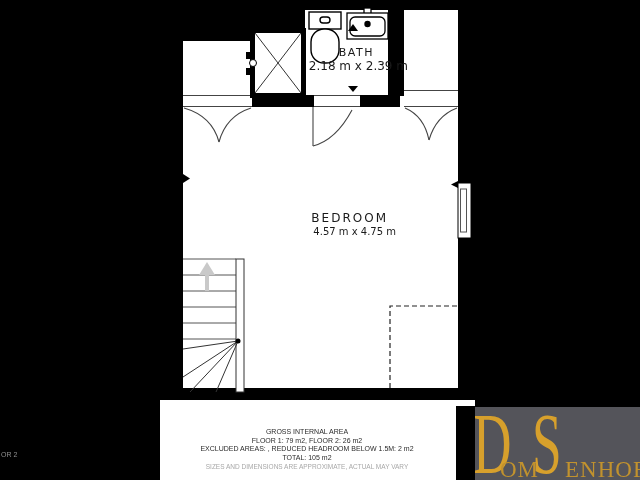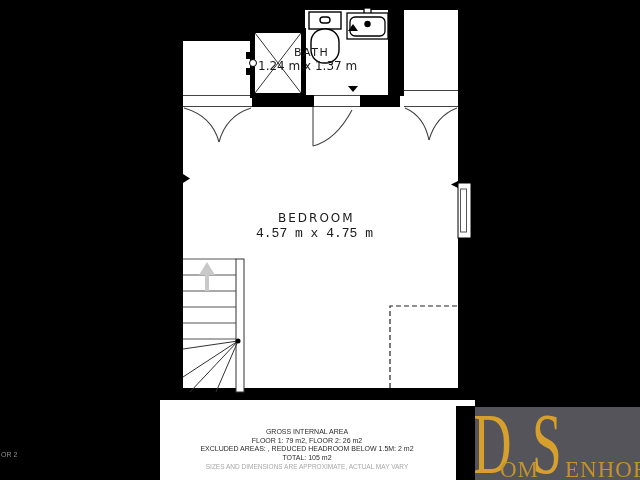--- a/index.html
+++ b/index.html
@@ -1,23 +1,23 @@
 <!DOCTYPE html>
 <html><head>
 <meta charset="utf-8">
 <style>
   html,body{margin:0;padding:0;background:#000;}
   .canvas{position:relative;width:640px;height:480px;background:#000;overflow:hidden;
           font-family:"DejaVu Sans",sans-serif;}
   .plan-svg{position:absolute;left:0;top:0;}
-  .label{position:absolute;color:#1a1a1a;text-align:left;white-space:nowrap;}
+  .label{position:absolute;color:#1a1a1a;text-align:right;white-space:nowrap;}
   .bath-name{left:294px;top:46px;width:80px;font-size:11px;letter-spacing:1.5px;}
   .bath-dims{left:258px;top:59px;width:150px;font-size:12px;}
-  .bed-name{left:278px;top:211px;width:120px;font-size:12px;letter-spacing:2px;}
-  .bed-dims{left:256px;top:226px;width:140px;font-size:13px;font-family:Liberation Mono, monospace;}
+  .bed-name{left:268px;top:211px;width:120px;font-size:12px;letter-spacing:2px;}
+  .bed-dims{left:256px;top:226px;width:140px;font-size:10px;}
   .footer{position:absolute;left:147px;top:428px;width:320px;text-align:center;
           font-family:"Liberation Sans",sans-serif;font-size:7px;line-height:8.7px;
           color:#2b2b2b;}
   .footer .dim{color:#a8a8a8;font-size:6.5px;}
   .edge-label{position:absolute;left:1px;top:451px;font-size:7px;color:#8f8f8f;
           font-family:"Liberation Sans",sans-serif;}
   .logo-back{position:absolute;left:456px;top:406px;width:24px;height:74px;background:#000;}
   .logo-box{position:absolute;left:475px;top:407px;width:165px;height:73px;
           background:#54545A;overflow:hidden;}
   .logo-big{position:absolute;top:-6px;font-family:"Liberation Serif",serif;
@@ -119,21 +119,21 @@
       <g fill="#c9c9c9">
         <rect x="205" y="273" width="4" height="18"></rect>
         <polygon points="199,275 215,275 207,262"></polygon>
       </g>
     </g>
 
     <path d="M390 388 V306 H458" stroke="#222" stroke-width="1.2" stroke-dasharray="5 3" fill="none"></path>
   </svg>
 
   <div class="label bath-name">BATH</div>
-  <div class="label bath-dims">1.24 m x 1.37 m</div>
+  <div class="label bath-dims">2.18 m x 2.39 m</div>
   <div class="label bed-name">BEDROOM</div>
   <div class="label bed-dims">4.57 m x 4.75 m</div>
 
   <div class="footer">
     <div>GROSS INTERNAL AREA</div>
     <div>FLOOR 1: 79 m2, FLOOR 2: 26 m2</div>
     <div>EXCLUDED AREAS: , REDUCED HEADROOM BELOW 1.5M: 2 m2</div>
     <div>TOTAL: 105 m2</div>
     <div class="dim">SIZES AND DIMENSIONS ARE APPROXIMATE, ACTUAL MAY VARY</div>
   </div>

